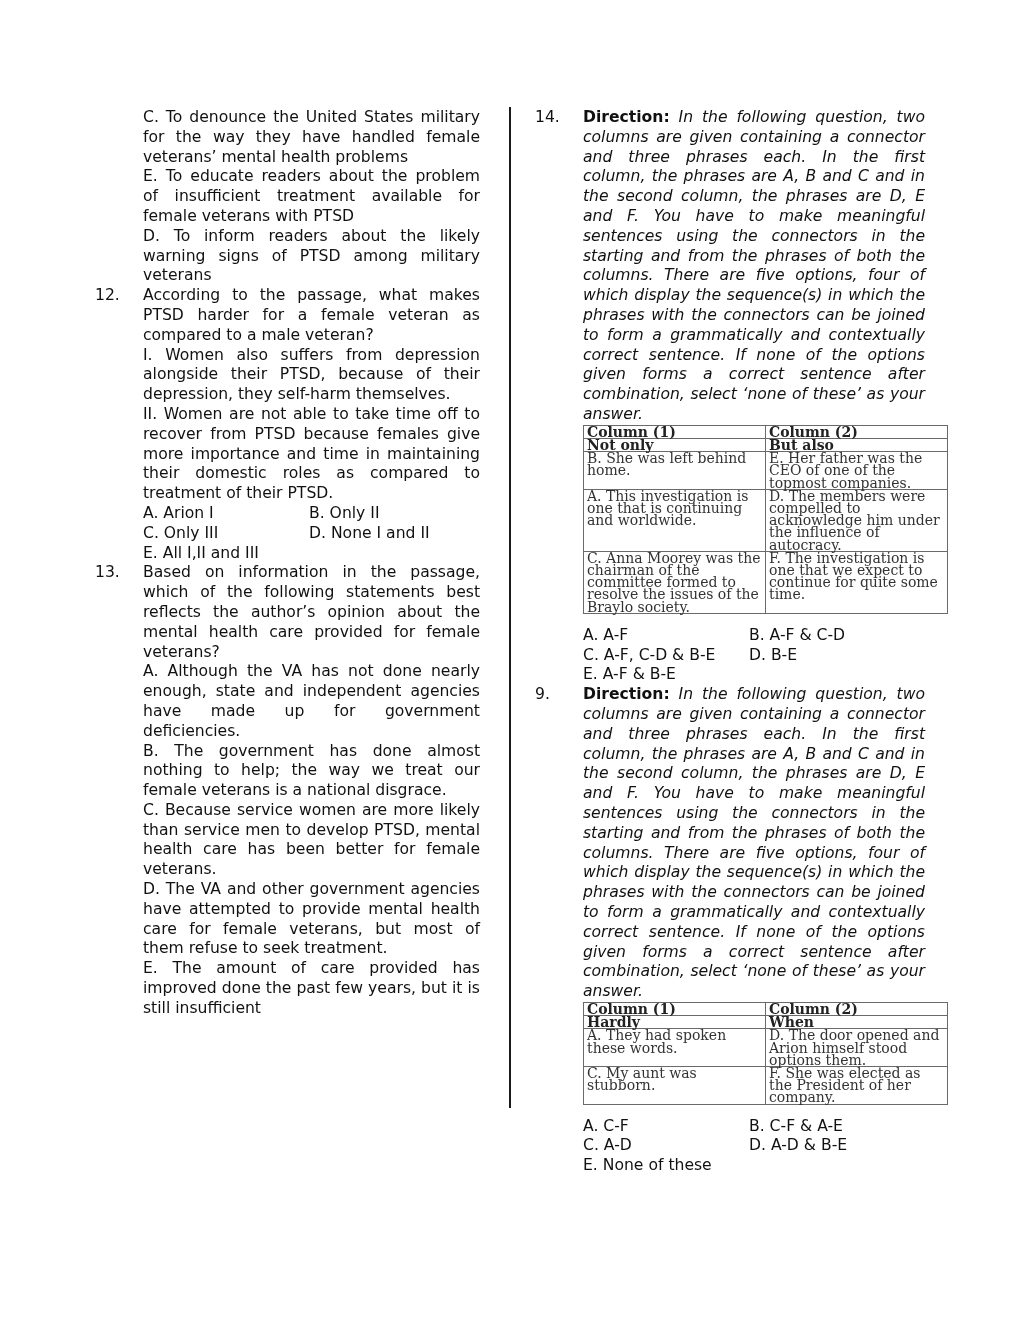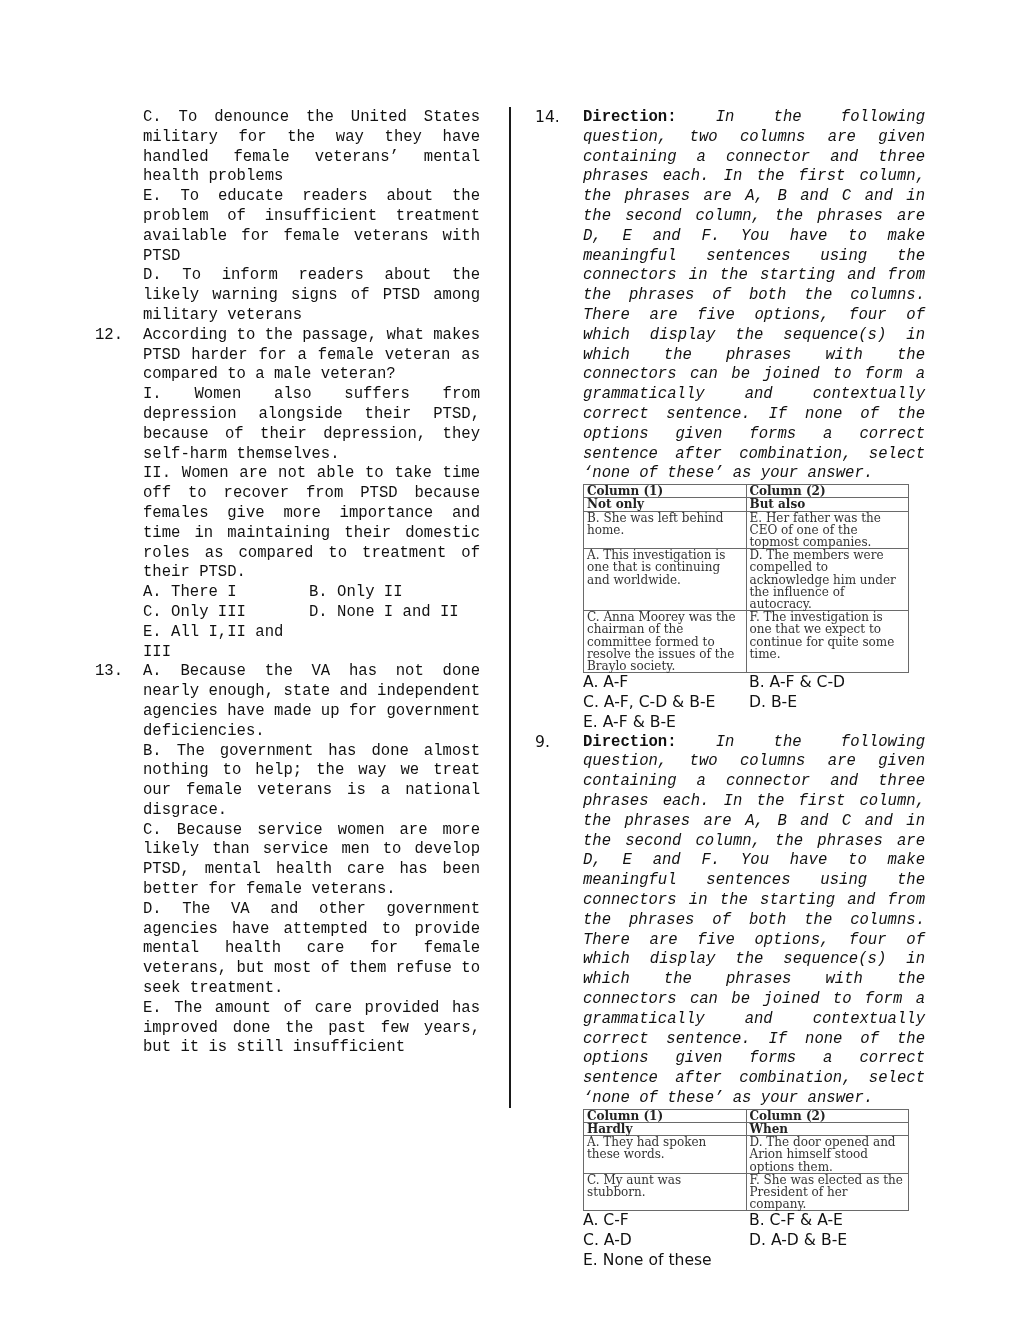--- a/index.html
+++ b/index.html
@@ -1,34 +1,34 @@
 <!DOCTYPE html>
 <html><head>
 <meta charset="utf-8">
 <style>
   html, body { margin: 0; padding: 0; background: #ffffff; }
   body { width: 1020px; height: 1320px; position: relative; overflow: hidden;
          font-family: "DejaVu Sans", sans-serif; color: #111; }
   .page { position: absolute; left: 0; top: 0; width: 1020px; height: 1320px; }
 
   .col { position: absolute; top: 108px; font-size: 15.6px; line-height: 19.8px; }
-  .col-left { left: 95px; width: 385px; font-family: Liberation Mono, monospace; }
+  .col-left { left: 95px; width: 385px; }
   .col-right { left: 535px; width: 390px; }
   .divider { position: absolute; left: 509px; top: 107px; width: 2px; height: 1001px; background: #1a1a1a; }
 
   .q { position: relative; padding-left: 48px; }
   .q-num { position: absolute; left: 0; top: 0; }
-  .just { text-align: justify; font-family: Liberation Mono, monospace; }
+  .just { text-align: justify; }
   .it { font-style: italic; }
   .b { font-weight: bold; }
   .opt { display: block; text-align: justify; }
   .grid2 { display: grid; grid-template-columns: 166px 1fr; }
 
-  table.ct { border-collapse: collapse; width: 326px; margin: 0 0 0 0;
-             font-family: "DejaVu Serif", serif; font-size: 12px; line-height: 12.2px; color: #333; }
+  table.ct { border-collapse: collapse; width: 365px; margin: 0 0 12px 0;
+             font-family: "DejaVu Serif", serif; font-size: 14px; line-height: 12.2px; color: #333; }
   table.ct td { border: 1px solid #6a6a6a; padding: 0 3px; vertical-align: top; width: 50%; }
   table.ct tr.hd td { font-weight: bold; color: #222; }
 </style>
 </head>
 <body>
 
 <div class="page">
 
   <div class="col col-left">
 
@@ -37,31 +37,32 @@
       <span class="opt">E. To educate readers about the problem of insufficient treatment available for female veterans with PTSD</span>
       <span class="opt">D. To inform readers about the likely warning signs of PTSD among military veterans</span>
     </div>
 
     <div class="q">
       <span class="q-num">12.</span>
       <span class="opt">According to the passage, what makes PTSD harder for a female veteran as compared to a male veteran?</span>
       <span class="opt">I. Women also suffers from depression alongside their PTSD, because of their depression, they self-harm themselves.</span>
       <span class="opt">II. Women are not able to take time off to recover from PTSD because females give more importance and time in maintaining their domestic roles as compared to treatment of their PTSD.</span>
       <div class="grid2">
-        <span>A. There I</span>
+        <span>A. Arion I</span>
         <span>B. Only II</span>
         <span>C. Only III</span>
         <span>D. None I and II</span>
         <span>E. All I,II and III</span>
       </div>
     </div>
 
     <div class="q">
       <span class="q-num">13.</span>
-      <span class="opt">A. Because the VA has not done nearly enough, state and independent agencies have made up for government deficiencies.</span>
+      <span class="opt">Based on information in the passage, which of the following statements best reflects the author’s opinion about the mental health care provided for female veterans?</span>
+      <span class="opt">A. Although the VA has not done nearly enough, state and independent agencies have made up for government deficiencies.</span>
       <span class="opt">B. The government has done almost nothing to help; the way we treat our female veterans is a national disgrace.</span>
       <span class="opt">C. Because service women are more likely than service men to develop PTSD, mental health care has been better for female veterans.</span>
       <span class="opt">D. The VA and other government agencies have attempted to provide mental health care for female veterans, but most of them refuse to seek treatment.</span>
       <span class="opt">E. The amount of care provided has improved done the past few years, but it is still insufficient</span>
     </div>
   </div>
 
   <div class="divider"></div>
 
   <div class="col col-right">

